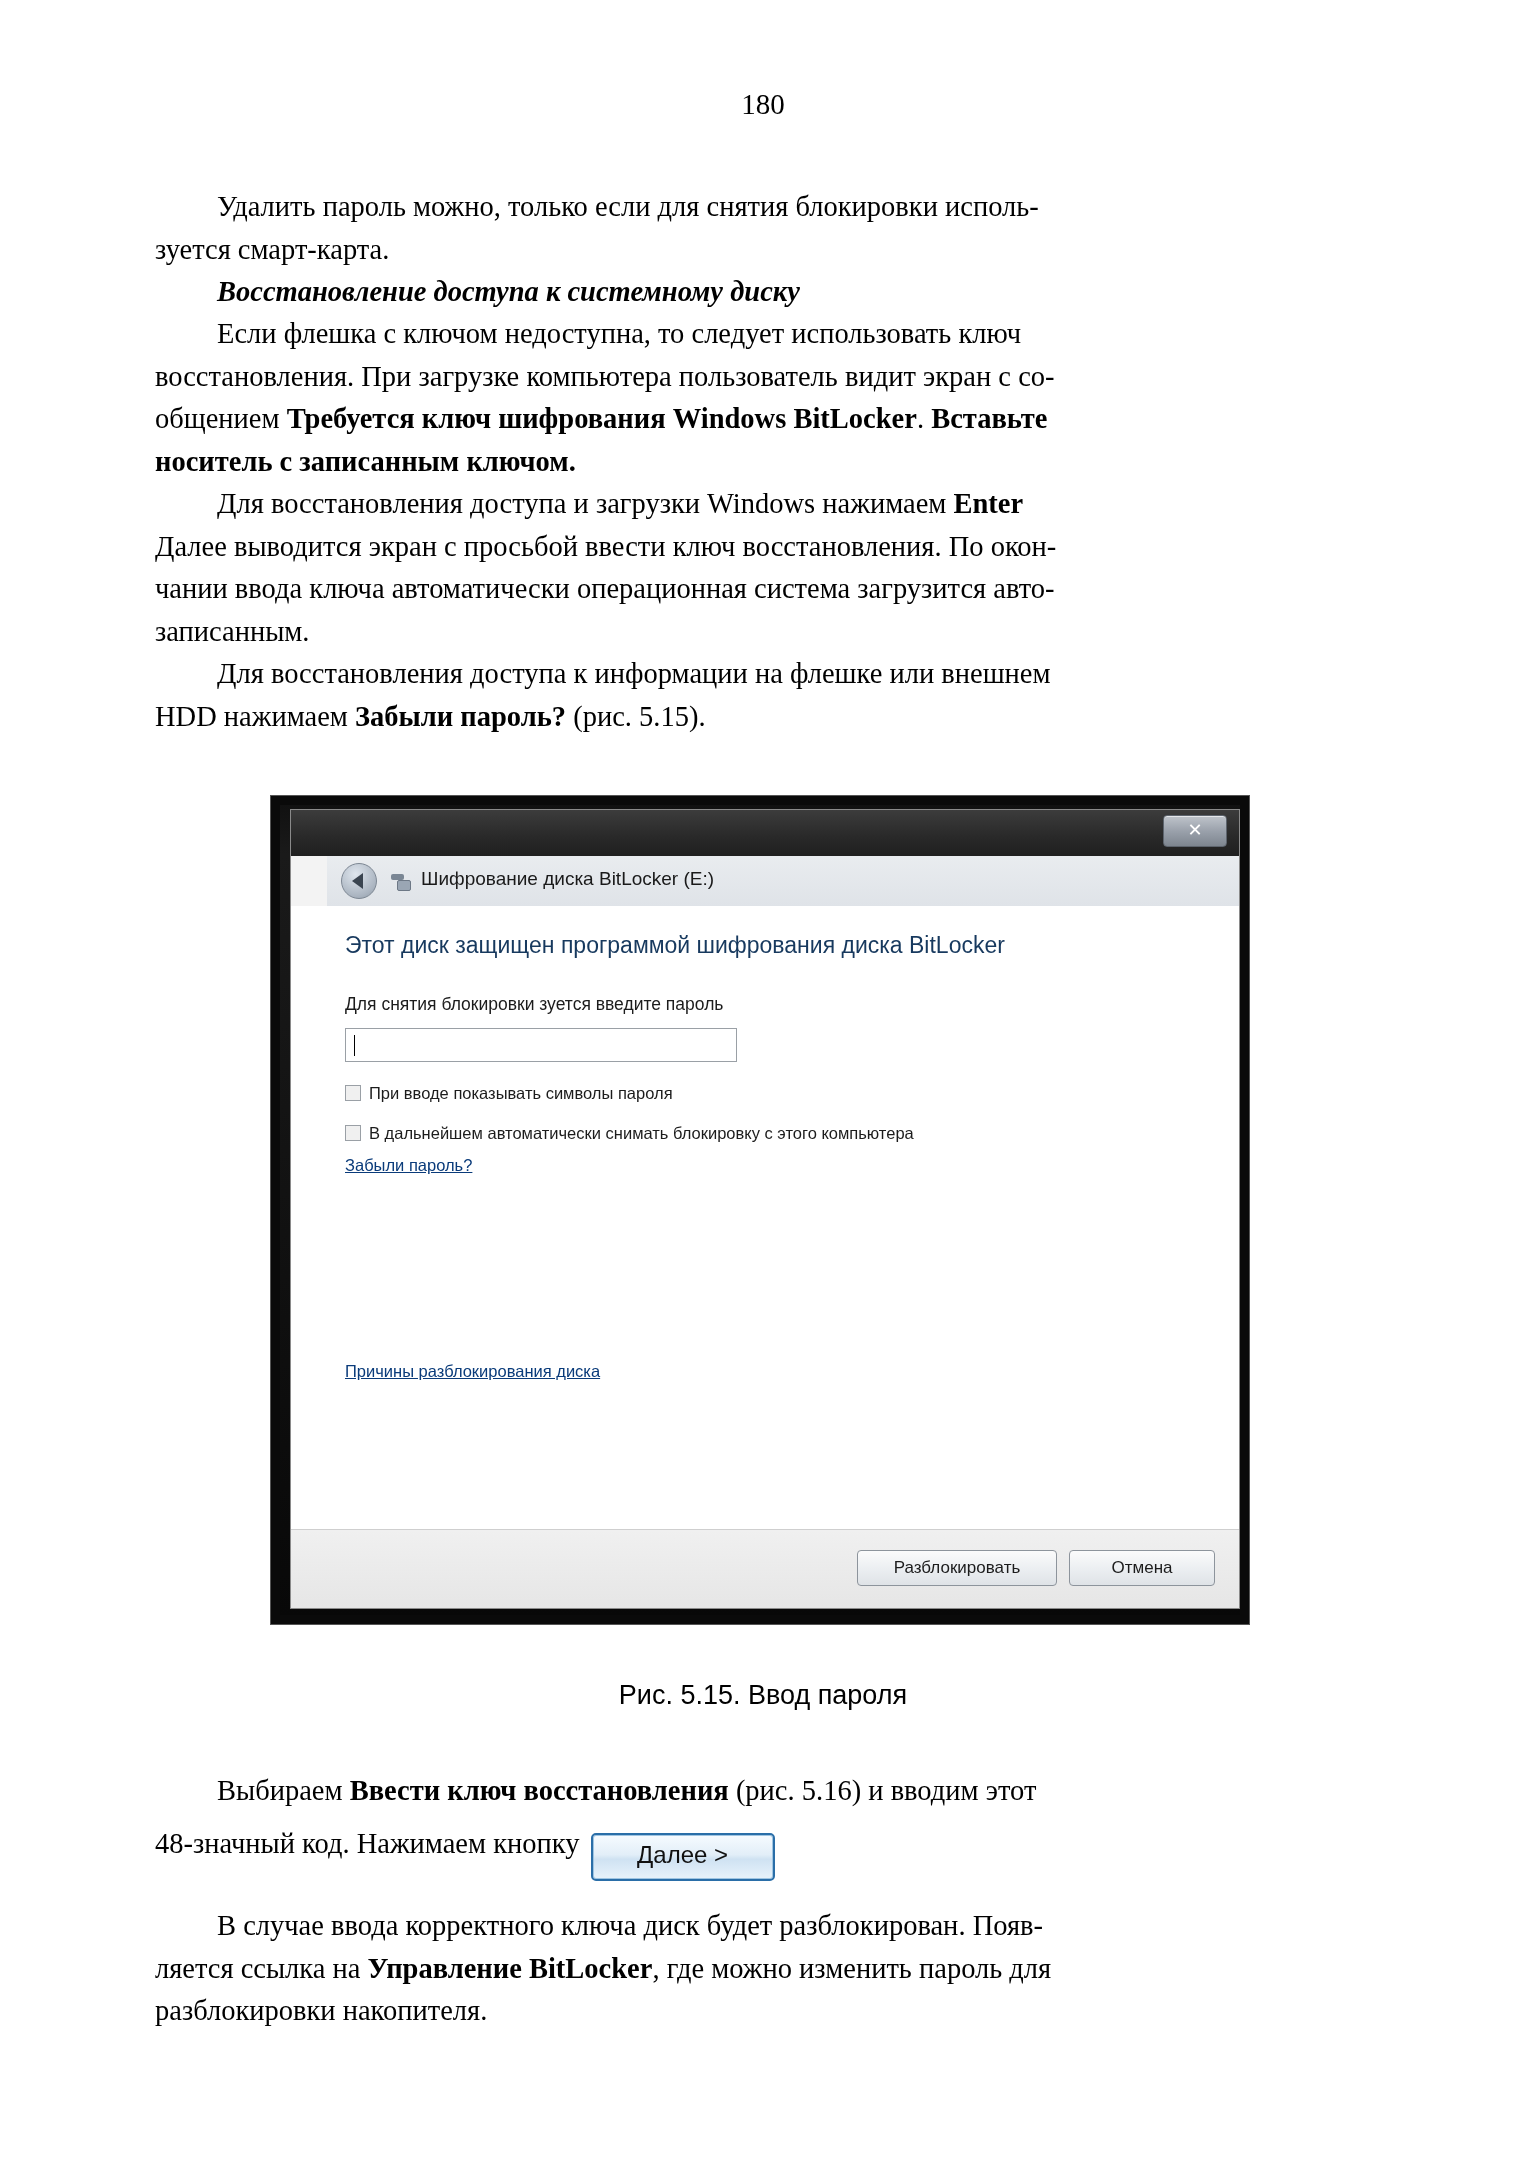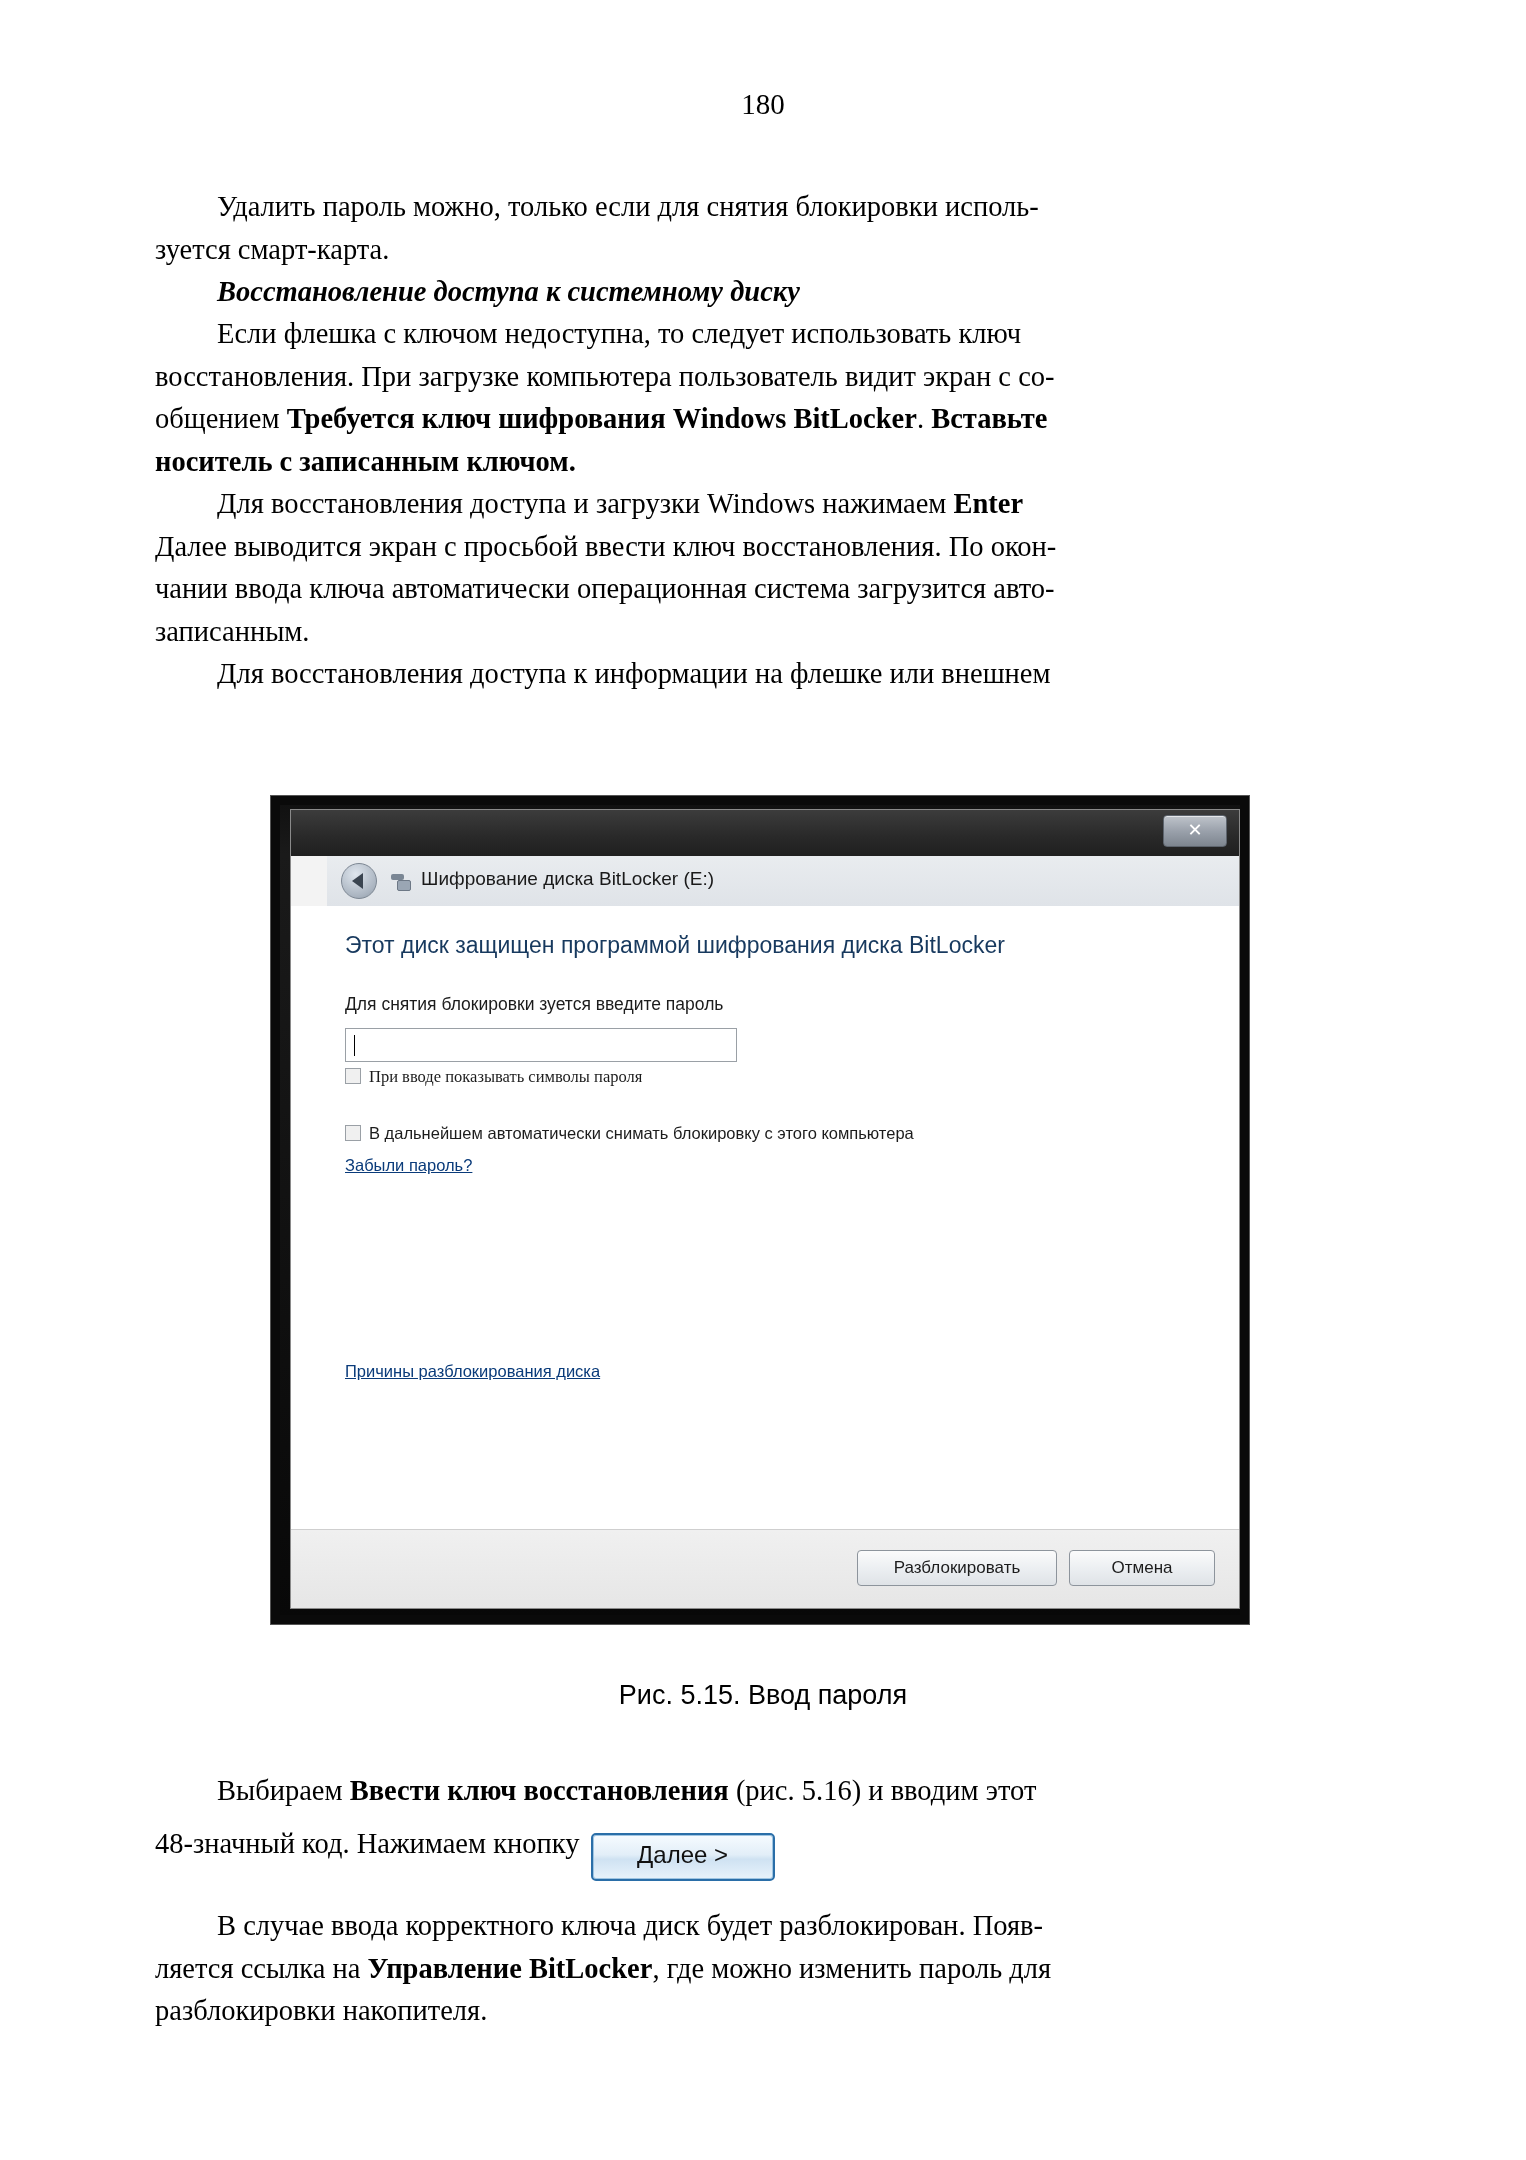--- a/index.html
+++ b/index.html
@@ -206,21 +206,21 @@
     height: 21px;
     background: #000;
   }
   .chk-row {
     position: absolute;
     left: 54px;
     font-size: 16.5px;
     color: #1c1c1c;
     white-space: nowrap;
   }
-  .chk-row.r1 { top: 161px; font-family: Liberation Serif, serif; }
+  .chk-row.r1 { top: 178px; }
   .chk-row.r2 { top: 218px; }
   .chk-box {
     display: inline-block;
     width: 14px;
     height: 14px;
     border: 1px solid #9aa0a6;
     background: #f0f0f0;
     vertical-align: -2px;
     margin-right: 8px;
   }
@@ -318,20 +318,23 @@
     <div class="p indent">
       <span>Для восстановления доступа и загрузки Windows нажимаем </span><b>Enter</b>
     </div>
     <div class="p"><span>Далее выводится экран с просьбой ввести ключ восстановления. По окон-</span></div>
     <div class="p"><span>чании ввода ключа автоматически операционная система загрузится авто-</span></div>
     <div class="p"><span>записанным.</span></div>
   </div>
 
   <div class="body-text" style="top:653px;">
     <div class="p indent"><span>Для восстановления доступа к информации на флешке или внешнем</span></div>
+    <div class="p">
+      <span>HDD нажимаем </span><b>Забыли пароль?</b><span> (рис. 5.15).</span>
+    </div>
   </div>
 
   <div class="figure">
     <div class="shot-frame">
       <div class="shot-inner">
 
         <div class="dlg">
 
           <div class="dlg-titlebar"></div>
           <div class="close-btn">✕</div>

